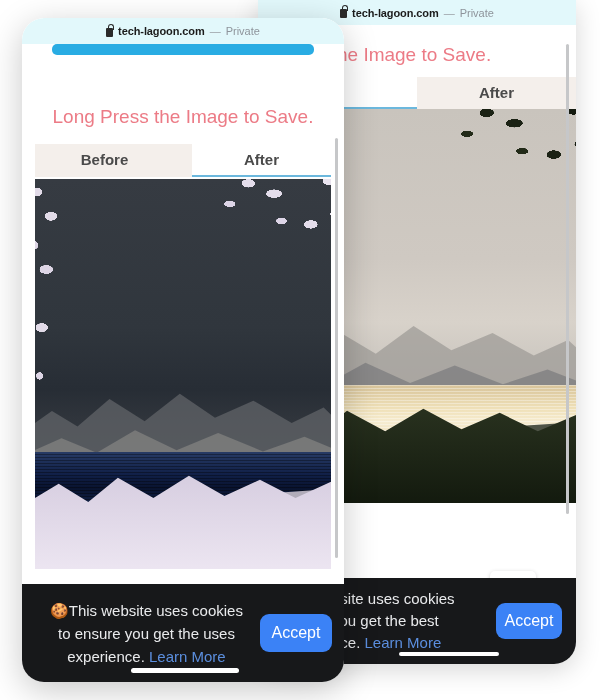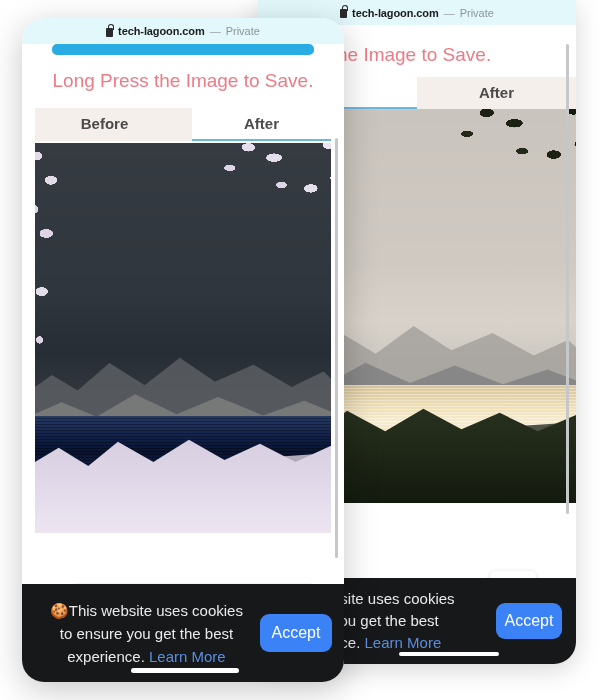--- a/index.html
+++ b/index.html
@@ -286,21 +286,21 @@
       <span class="addr-lock"></span>
       <span class="addr-domain">tech-lagoon.com</span>
       <span class="addr-sep">—</span>
       <span class="addr-private">Private</span>
     </div>
 
     <div style="position:relative; background:#ffffff; height:11px;">
       <div class="bluebar" style="position:absolute; left:30px; top:0; width:262px; height:11px;"></div>
     </div>
 
-    <div class="page-surface" style="height:451px; position:relative;">
+    <div class="page-surface" style="height:451px; position:relative;margin-top:36px;">
 
       <div class="headline" style="font-size:19px; padding:15px 0 16px 0;">Long Press the Image to Save.</div>
 
       <div class="tabs" style="height:33px; width:296px; margin:0 auto;gap:18px;">
         <div class="tab" style="font-size:15px;">
           <span>Before</span>
         </div>
         <div class="tab active" style="font-size:15px;">
           <span>After</span>
         </div>
@@ -321,21 +321,21 @@
                   background:#f6f1ed; border-radius:9px;"></div>
     </div>
 
     <div class="vscroll" style="right:6px; top:120px; height:420px;"></div>
   </div>
 
   <div class="cookie" style="left:22px; top:584px; width:322px; height:98px; border-radius:0 0 22px 22px;
               padding:0 12px 0 14px;">
     <div class="cookie-text" style="font-size:15px; line-height:23px; padding-right:3px;">
       <span class="cookie-emoji">🍪</span><span>This website uses cookies</span><br>
-      <span>to ensure you get the best</span><br>
+      <span>to ensure you get the uses</span><br>
       <span>experience.</span>
       <span class="cookie-link">Learn More</span>
     </div>
     <button class="accept-btn" style="font-size:16px; width:72px; height:38px;">Accept</button>
     <div class="home-ind" style="left:109px; bottom:9px; width:108px; height:5px;"></div>
   </div>
 
 </div>
 
 </body></html>

